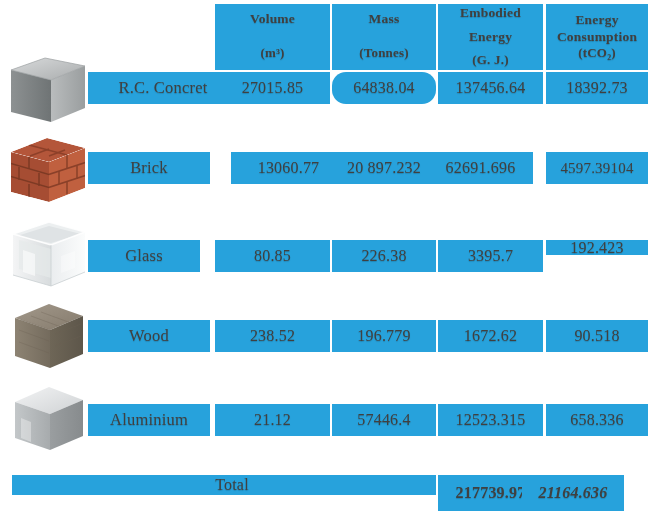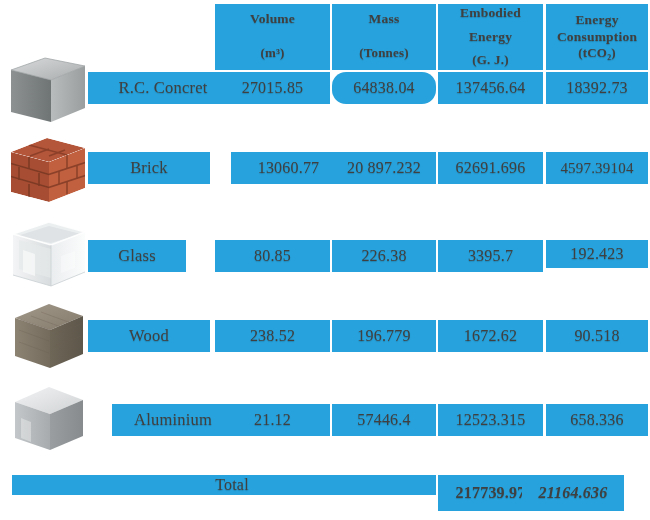--- a/index.html
+++ b/index.html
@@ -180,21 +180,21 @@
   </div>
   <div class="cell label" style="left:88px; top:152px; width:122px; height:32px;">
     <span>Brick</span>
   </div>
   <div class="cell num" style="left:215px; top:152px; width:115px; height:32px;margin-left:16px;">
     <span>13060.77</span>
   </div>
   <div class="cell num" style="left:332px; top:152px; width:104px; height:32px;">
     <span>20 897.232</span>
   </div>
-  <div class="cell num" style="left:438px; top:152px; width:105px; height:32px;">
+  <div class="cell num" style="left:428px; top:152px; width:105px; height:32px;">
     <span>62691.696</span>
   </div>
   <div class="cell num" style="left:546px; top:152px; width:102px; height:32px; font-size:15px;">
     <span>4597.39104</span>
   </div>
 
   <div class="cube-wrap" style="left:5px; top:218px; height:76px;">
     <svg class="cube-svg" viewBox="0 0 86 76">
       <defs>
         <linearGradient id="glLeft" x1="0" y1="0" x2="1" y2="0">
@@ -222,33 +222,33 @@
       </g>
       <g stroke="#c9cfd2" stroke-width="0.8" fill="none">
         <path d="M46,27 L46,68"></path>
           <path d="M8,57 L46,68 L80,54"></path>
       </g>
 
       <polygon points="18,32 30,36 30,58 18,54" fill="#ffffff" opacity="0.55"></polygon>
       <polygon points="56,38 70,33 70,50 56,55" fill="#ffffff" opacity="0.35"></polygon>
     </svg>
   </div>
-  <div class="cell label" style="left:88px; top:240px; width:98px; height:32px;">
+  <div class="cell label" style="left:88px; top:240px; width:112px; height:32px;">
     <span>Glass</span>
   </div>
   <div class="cell num" style="left:215px; top:240px; width:115px; height:32px;">
     <span>80.85</span>
   </div>
   <div class="cell num" style="left:332px; top:240px; width:104px; height:32px;">
     <span>226.38</span>
   </div>
   <div class="cell num" style="left:438px; top:240px; width:105px; height:32px;">
     <span>3395.7</span>
   </div>
-  <div class="cell num" style="left:546px; top:240px; width:102px; height:28px;">
+  <div class="cell num" style="left:546px; top:240px; width:102px; height:15px;">
     <span>192.423</span>
   </div>
 
   <div class="cube-wrap" style="left:5px; top:300px; height:74px;">
     <svg class="cube-svg" viewBox="0 0 86 74">
       <defs>
         <linearGradient id="wdTop" x1="0" y1="0" x2="1" y2="1">
           <stop offset="0%" stop-color="#a2988a"></stop>
             <stop offset="100%" stop-color="#857b6d"></stop>
         </linearGradient>
@@ -306,21 +306,21 @@
           <stop offset="0%" stop-color="#9a9ea0"></stop>
             <stop offset="100%" stop-color="#878b8d"></stop>
         </linearGradient>
       </defs>
       <polygon points="10,20 44,5 78,18 45,32" fill="url(#alTop)"></polygon>
       <polygon points="10,20 45,32 45,68 10,56" fill="url(#alLeft)"></polygon>
       <polygon points="45,32 78,18 78,54 45,68" fill="url(#alRight)"></polygon>
       <polygon points="16,36 26,40 26,60 16,56" fill="#ffffff" opacity="0.35"></polygon>
     </svg>
   </div>
-  <div class="cell label" style="left:88px; top:404px; width:122px; height:32px;margin-left:24px;">
+  <div class="cell label" style="left:88px; top:404px; width:122px; height:32px;">
     <span>Aluminium</span>
   </div>
   <div class="cell num" style="left:215px; top:404px; width:115px; height:32px;">
     <span>21.12</span>
   </div>
   <div class="cell num" style="left:332px; top:404px; width:104px; height:32px;">
     <span>57446.4</span>
   </div>
   <div class="cell num" style="left:438px; top:404px; width:105px; height:32px;">
     <span>12523.315</span>

